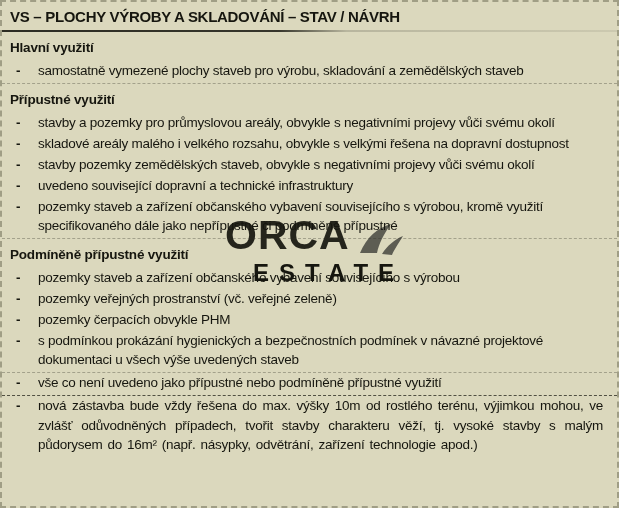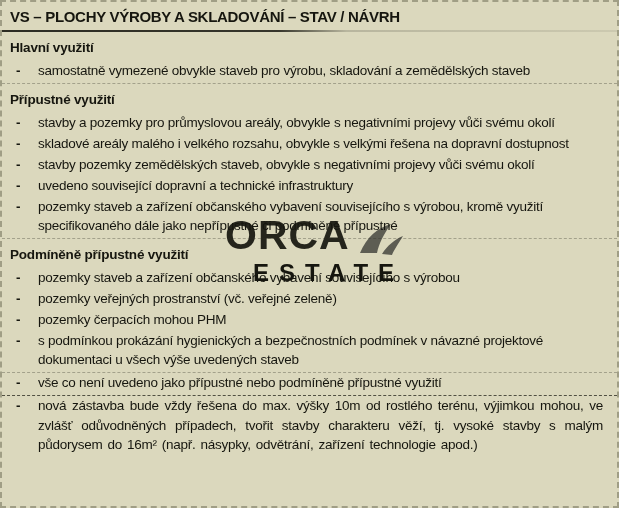--- a/index.html
+++ b/index.html
@@ -87,21 +87,21 @@
   </div>
 
   <div class="content">
     <div class="doc-header">VS – PLOCHY VÝROBY A SKLADOVÁNÍ – STAV / NÁVRH</div>
     <div class="header-rule"></div>
 
     <div class="section">
       <div class="heading">Hlavní využití</div>
       <div class="li">
         <span class="marker">-</span>
-        <span class="txt">samostatně vymezené obvykle staveb pro výrobu, skladování a zemědělských staveb</span>
+        <span class="txt">samostatně vymezené plochy staveb pro výrobu, skladování a zemědělských staveb</span>
       </div>
     </div>
 
     <div class="section">
       <div class="heading">Přípustné využití</div>
       <div class="li">
         <span class="marker">-</span>
         <span class="txt">stavby a pozemky pro průmyslovou areály, obvykle s negativními projevy vůči svému okolí</span>
       </div>
       <div class="li">
@@ -127,21 +127,21 @@
       <div class="li">
         <span class="marker">-</span>
         <span class="txt">pozemky staveb a zařízení občanského vybavení souvisejícího s výrobou</span>
       </div>
       <div class="li">
         <span class="marker">-</span>
         <span class="txt">pozemky veřejných prostranství (vč. veřejné zeleně)</span>
       </div>
       <div class="li">
         <span class="marker">-</span>
-        <span class="txt">pozemky čerpacích mohou PHM</span>
+        <span class="txt">pozemky čerpacích obvykle PHM</span>
       </div>
       <div class="li">
         <span class="marker">-</span>
         <span class="txt">s podmínkou prokázání hygienických a bezpečnostních podmínek v návazné projektové dokumentaci u všech výše uvedených staveb</span>
       </div>
     </div>
 
     <div class="section">
       <div class="li">
         <span class="marker">-</span>

